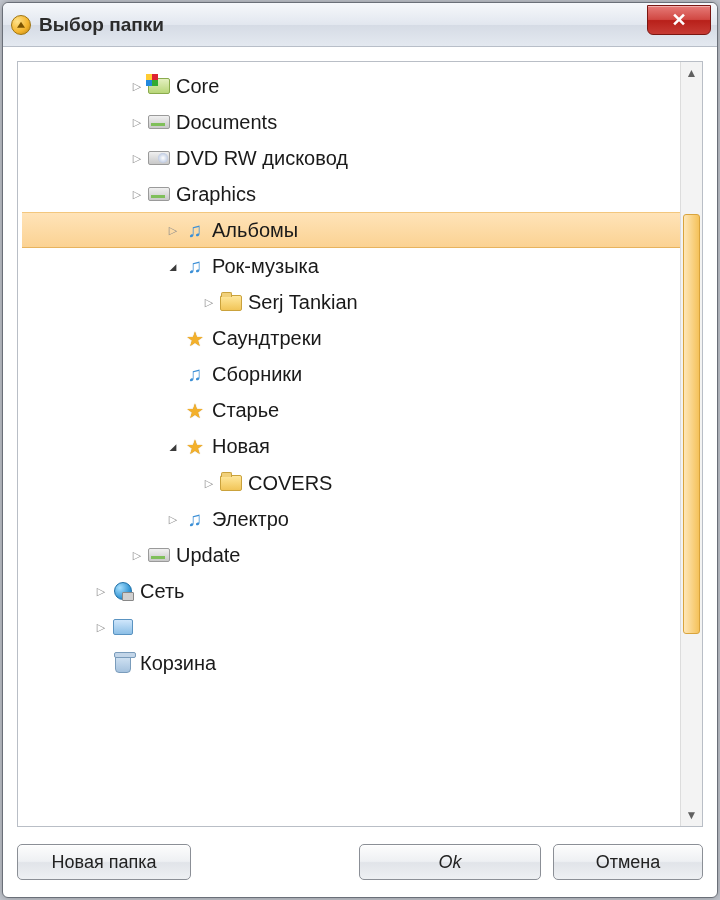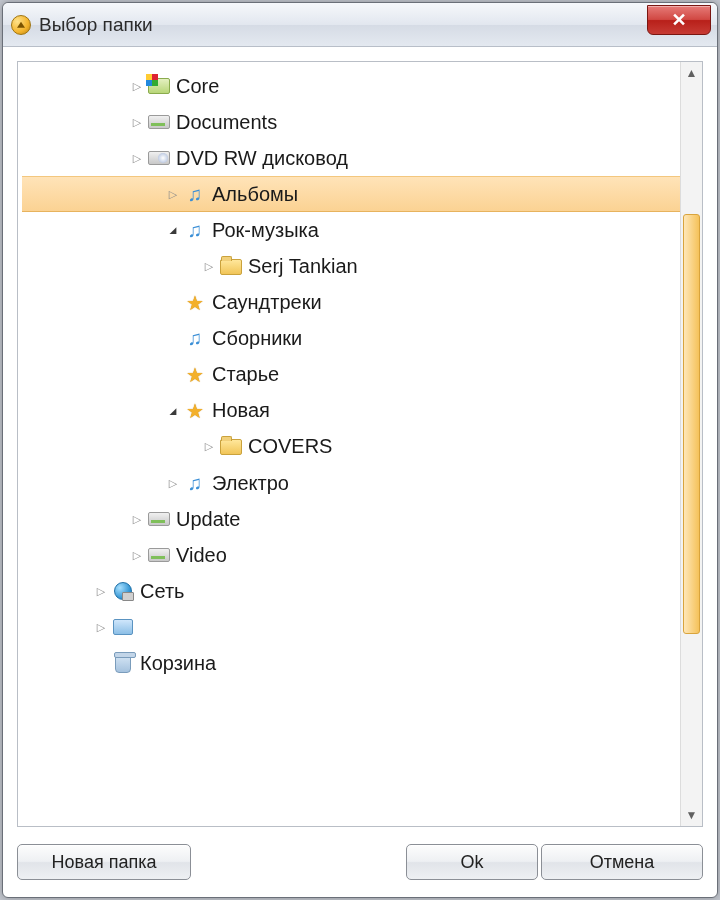--- a/index.html
+++ b/index.html
@@ -42,20 +42,21 @@
     left: 50%; top: 50%;
     width: 0; height: 0;
     border-left: 4px solid transparent;
     border-right: 4px solid transparent;
     border-bottom: 6px solid #7a5300;
     transform: translate(-50%, -55%);
   }
   .title-text {
     font-size: 19px;
     color: #2b2b2b;
+    font-weight: bold;
   }
   .close-btn {
     position: absolute;
     right: 6px; top: 2px;
     width: 64px; height: 30px;
     background: linear-gradient(to bottom, #e67b78 0%, #d14843 48%, #b8201a 52%, #c73b34 100%);
     border: 1px solid #7a1611;
     border-radius: 0 0 6px 6px;
     color: #fff;
     font-weight: bold;
@@ -206,37 +207,37 @@
     background: linear-gradient(#d3e4f4, #a5c2de);
     border: 1px solid #7a9cbb;
     border-radius: 2px 2px 4px 4px;
     position: relative;
   }
   .ic-recycle::before{content:"";position:absolute;left:-2px;top:-4px;width:20px;height:4px;background:#c2d5e8;border:1px solid #7a9cbb;border-radius:2px;}
   .button-bar {
     height: 56px;
     display: flex; align-items: center;
     padding: 0 14px 14px 14px;
-    gap: 3px;
+    gap: 12px;
   }
   .btn {
     height: 36px;
     border: 1px solid #8b8f96;
     border-radius: 5px;
     background: linear-gradient(to bottom, #fdfdfd 0%, #eef0f3 48%, #e1e4e9 52%, #eef0f3 100%);
     font-size: 18px;
     color: #222;
     cursor: pointer;
     padding: 0 14px;
     box-shadow: inset 0 1px 0 rgba(255,255,255,0.8);
   }
   .btn-new { width: 174px; text-align:center; }
   .flex-spacer { flex: 1; }
-  .btn-ok { width: 132px; }
-  .btn-cancel { width: 162px; }
+  .btn-ok { width: 182px; font-style: italic; }
+  .btn-cancel { width: 150px; }
 </style>
 </head>
 <body>
 
 <div class="window">
 
   <div class="titlebar">
     <span class="title-icon"></span>
     <span class="title-text">Выбор папки</span>
     <div class="close-btn">
@@ -264,20 +265,28 @@
             <span class="label">Documents</span>
           </div>
           <div class="tree-row">
             <span class="spacer" style="width: 106px;"></span>
             <span class="expander collapsed"></span>
             <span class="node-icon">
               <span class="ic-dvd"></span>
             </span>
             <span class="label">DVD RW дисковод</span>
           </div>
+          <div class="tree-row">
+            <span class="spacer" style="width: 106px;"></span>
+            <span class="expander collapsed"></span>
+            <span class="node-icon">
+              <span class="ic-drive"></span>
+            </span>
+            <span class="label">Graphics</span>
+          </div>
           <div class="tree-row selected">
             <span class="spacer" style="width: 142px;"></span>
             <span class="expander collapsed"></span>
             <span class="node-icon">
               <span class="ic-music">♫</span>
             </span>
             <span class="label">Альбомы</span>
           </div>
           <div class="tree-row">
             <span class="spacer" style="width: 142px;"></span>
@@ -343,28 +352,20 @@
             </span>
             <span class="label">Электро</span>
           </div>
           <div class="tree-row">
             <span class="spacer" style="width: 106px;"></span>
             <span class="expander collapsed"></span>
             <span class="node-icon">
               <span class="ic-drive"></span>
             </span>
             <span class="label">Update</span>
-          </div>
-          <div class="tree-row">
-            <span class="spacer" style="width: 106px;"></span>
-            <span class="expander collapsed"></span>
-            <span class="node-icon">
-              <span class="ic-drive"></span>
-            </span>
-            <span class="label">Video</span>
           </div>
           <div class="tree-row">
             <span class="spacer" style="width: 70px;"></span>
             <span class="expander collapsed"></span>
             <span class="node-icon">
               <span class="ic-network"></span>
             </span>
             <span class="label">Сеть</span>
           </div>
           <div class="tree-row">

